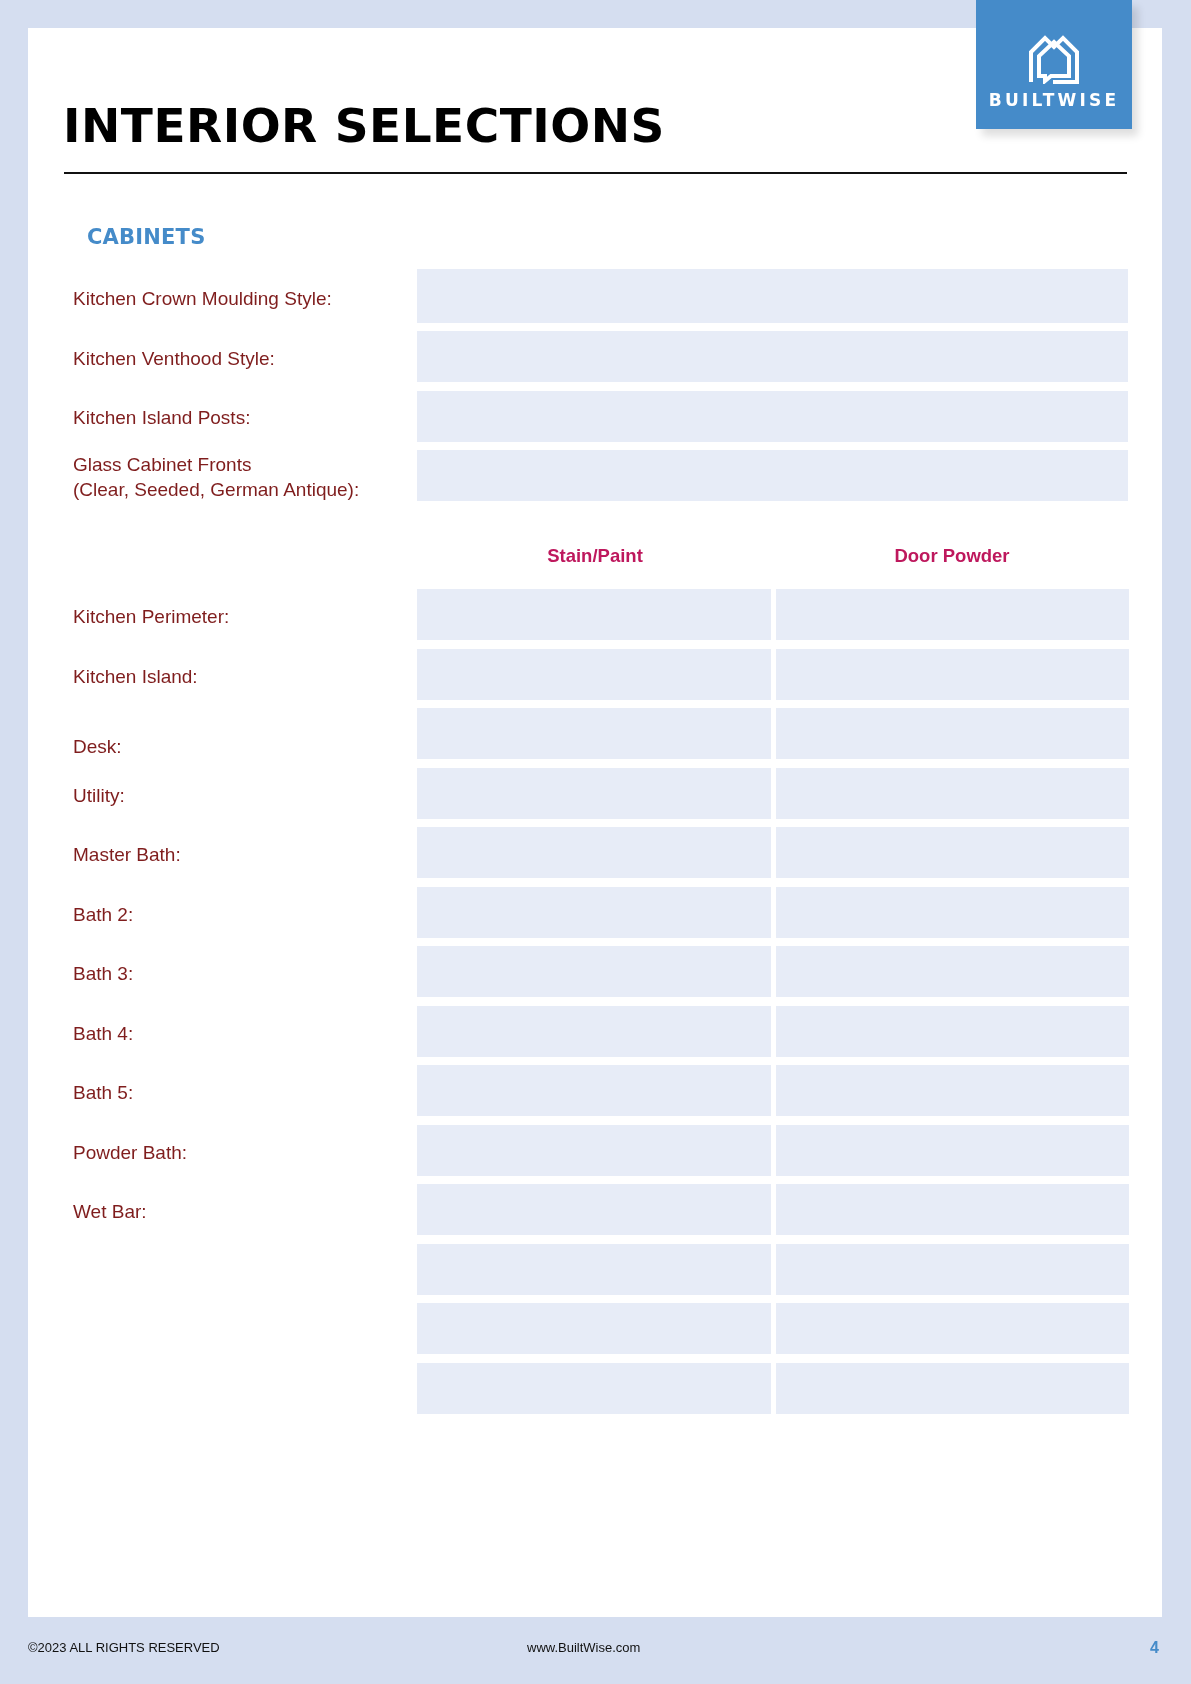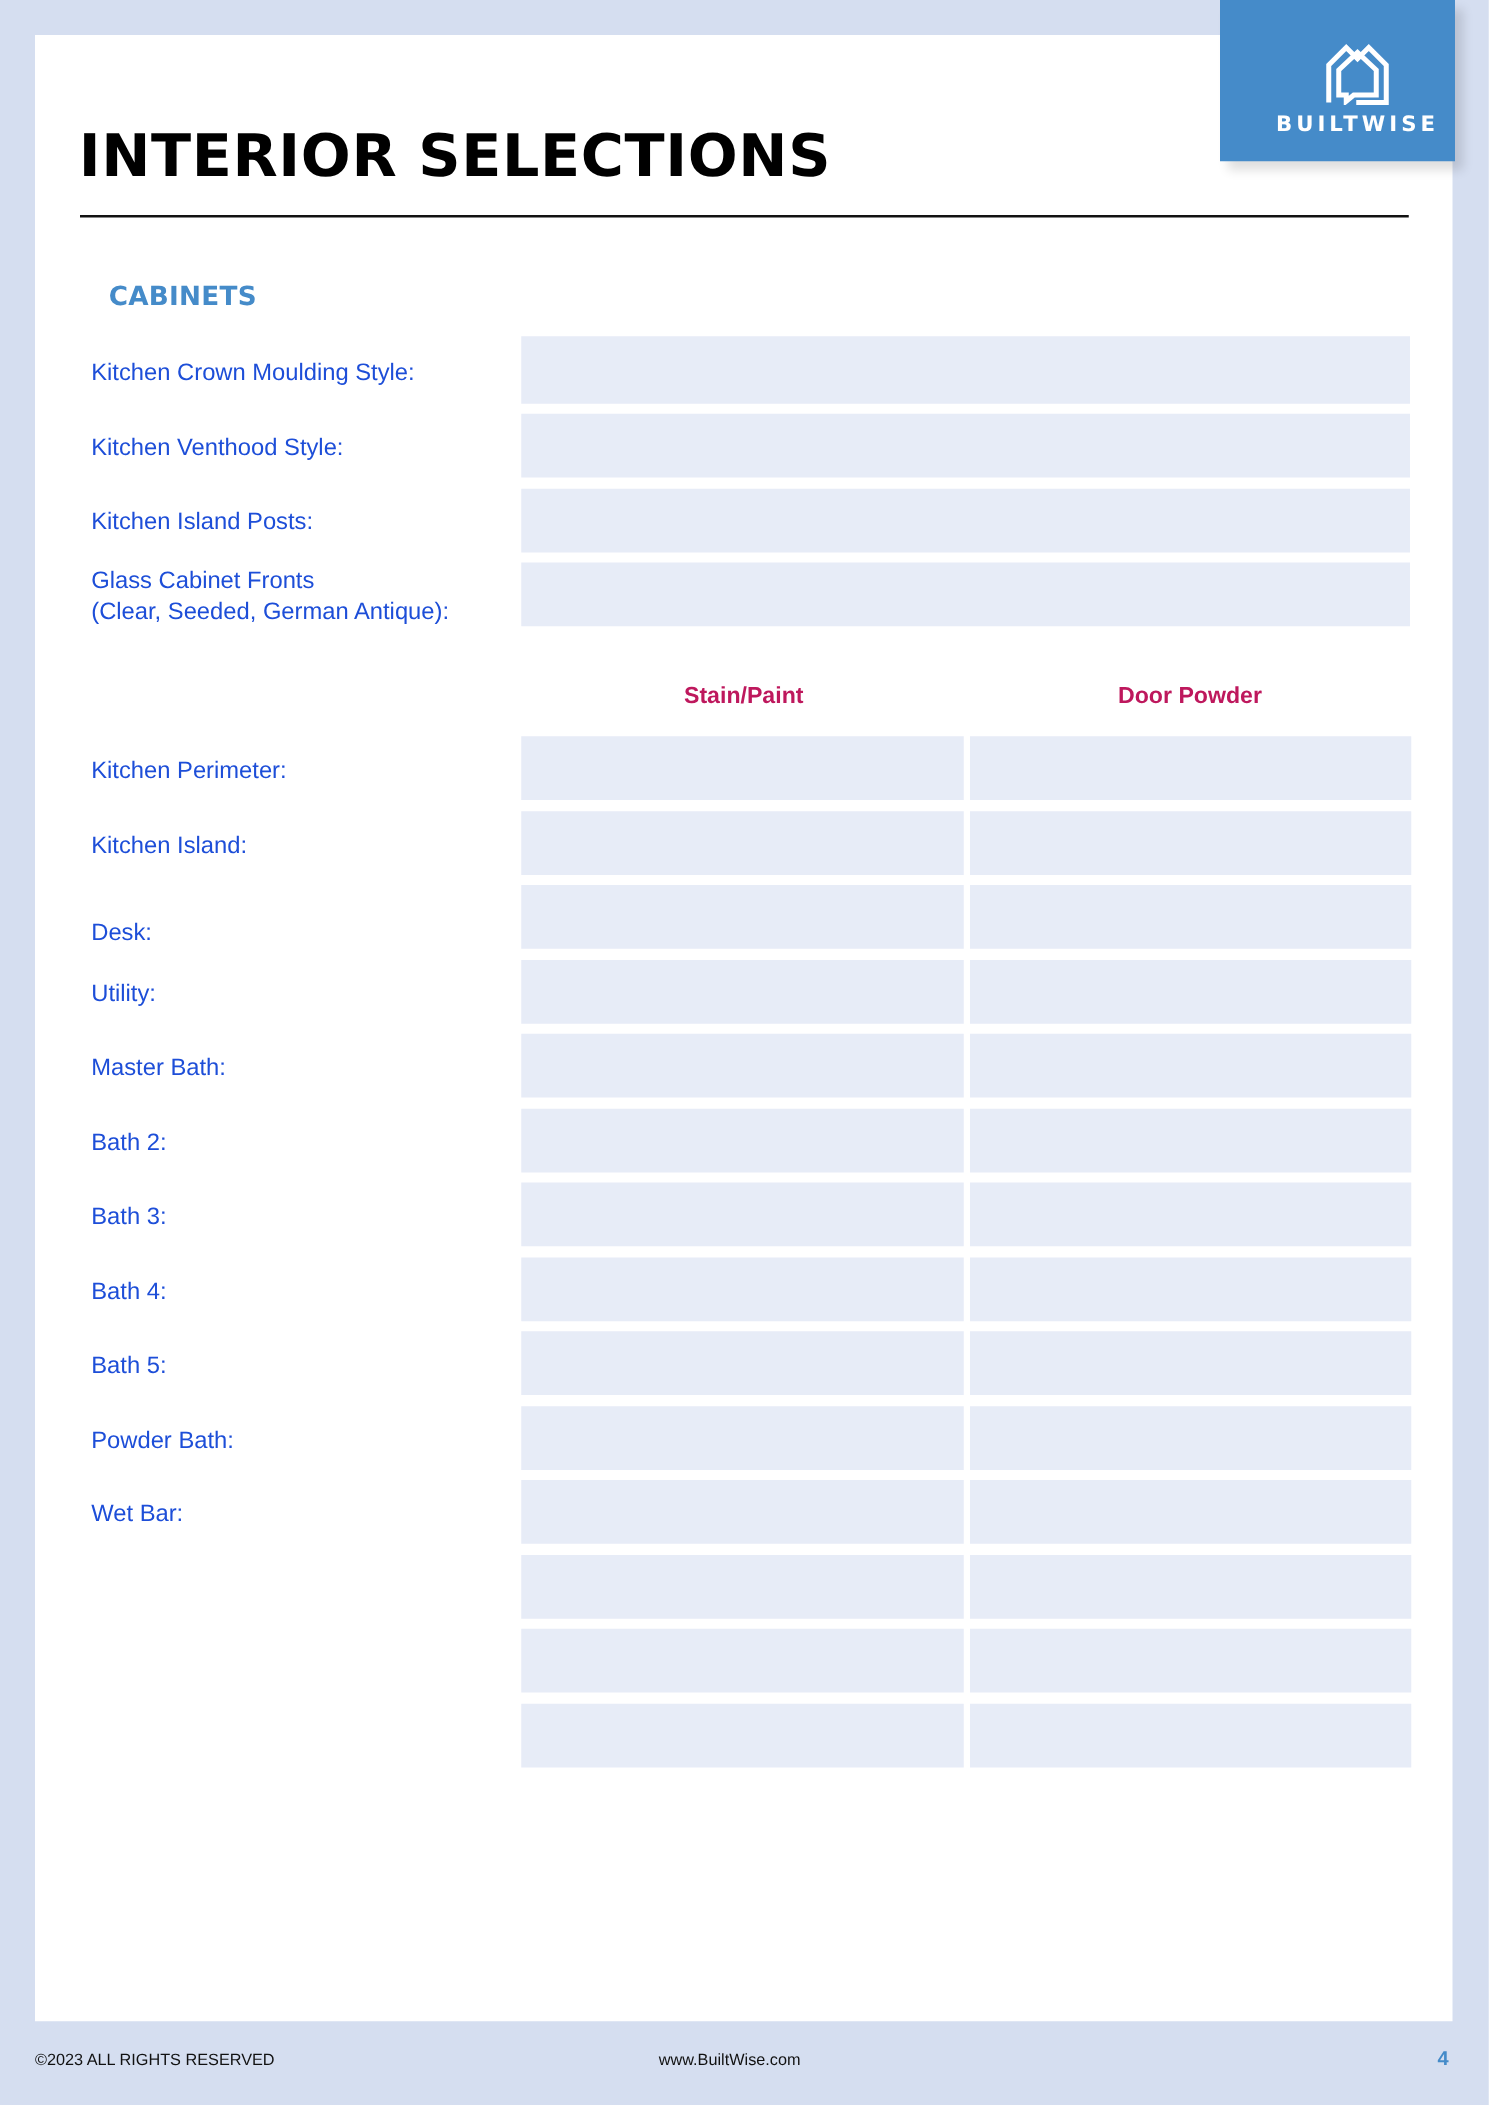--- a/index.html
+++ b/index.html
@@ -7,39 +7,39 @@
       width:1191px; height:1684px; background:#d5def0; position:relative;
       font-family:"Liberation Sans", sans-serif; color:#111; overflow:hidden;
     }
     .page {
       position:absolute; left:28px; top:28px; width:1134px; height:1589px;
       background:#ffffff;
     }
     .logo {
       position:absolute; left:976px; top:0; width:156px; height:129px;
       background:#458bc9; box-shadow:6px 7px 8px rgba(0,0,0,0.13);
-      display:flex; flex-direction:column; align-items:center; z-index:2;padding-left:32px;
+      display:flex; flex-direction:column; align-items:center; z-index:2;
     }
     .logo svg { margin-top:32px; }
     .logo-text {
       color:#fff; font-weight:bold; font-size:17px; letter-spacing:3.2px;
       margin-top:6px; font-family:"DejaVu Sans", sans-serif;
     }
     .title {
       position:absolute; left:63px; top:98px; margin:0;
       font-family:"DejaVu Sans", sans-serif; font-weight:bold;
       font-size:47px; letter-spacing:0.5px; color:#000;
     }
     .rule { position:absolute; left:64px; top:172px; width:1063px; height:2px; background:#111; }
     .section-title {
       position:absolute; left:87px; top:225px; font-weight:bold; font-size:21px;
       color:#458bc9; font-family:"DejaVu Sans", sans-serif; letter-spacing:0.2px;
     }
     .label {
-      position:absolute; left:73px; font-size:19px; color:#1d4ed8; line-height:25px;
+      position:absolute; left:73px; font-size:19px; color:#7f1d1d; line-height:25px;
     }
     .field {
       position:absolute; background:#e7ecf7; border:none; outline:none; padding:0;
     }
     .col-head {
       position:absolute; top:545px; font-weight:bold; font-size:18.5px; color:#be185d;
       text-align:center;
     }
     .footer-text { position:absolute; top:1640px; font-size:13px; color:#111; }
     .page-num { position:absolute; top:1639px; left:1150px; font-weight:bold; font-size:16px; color:#458bc9; }

